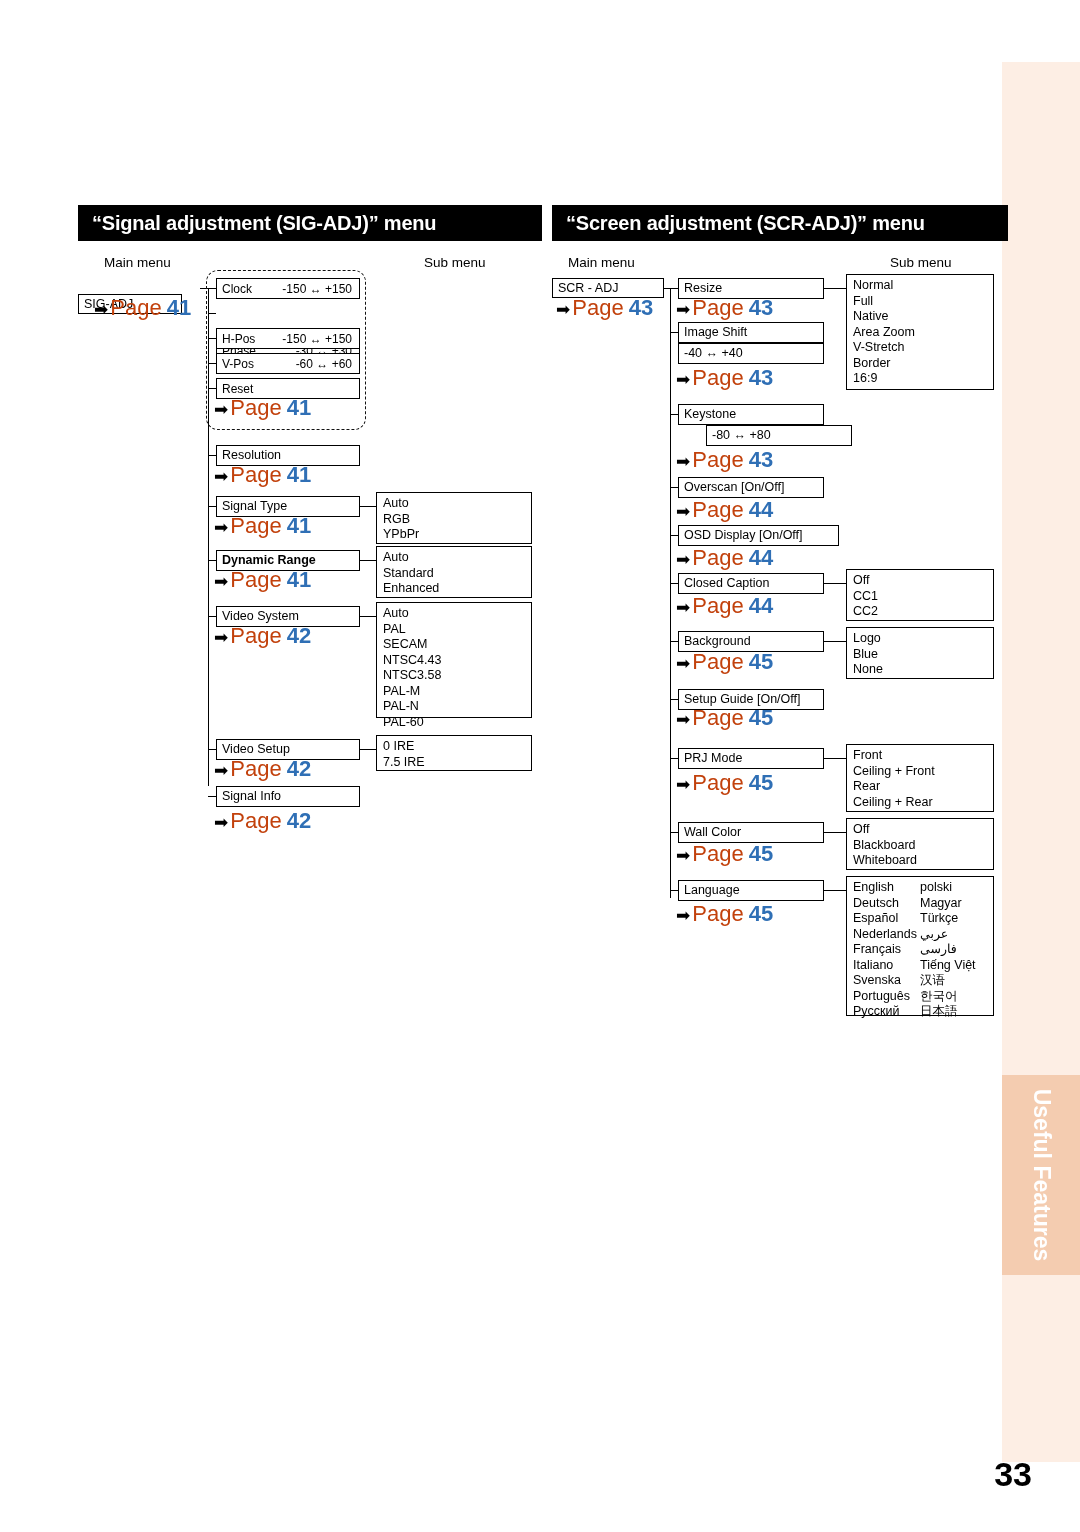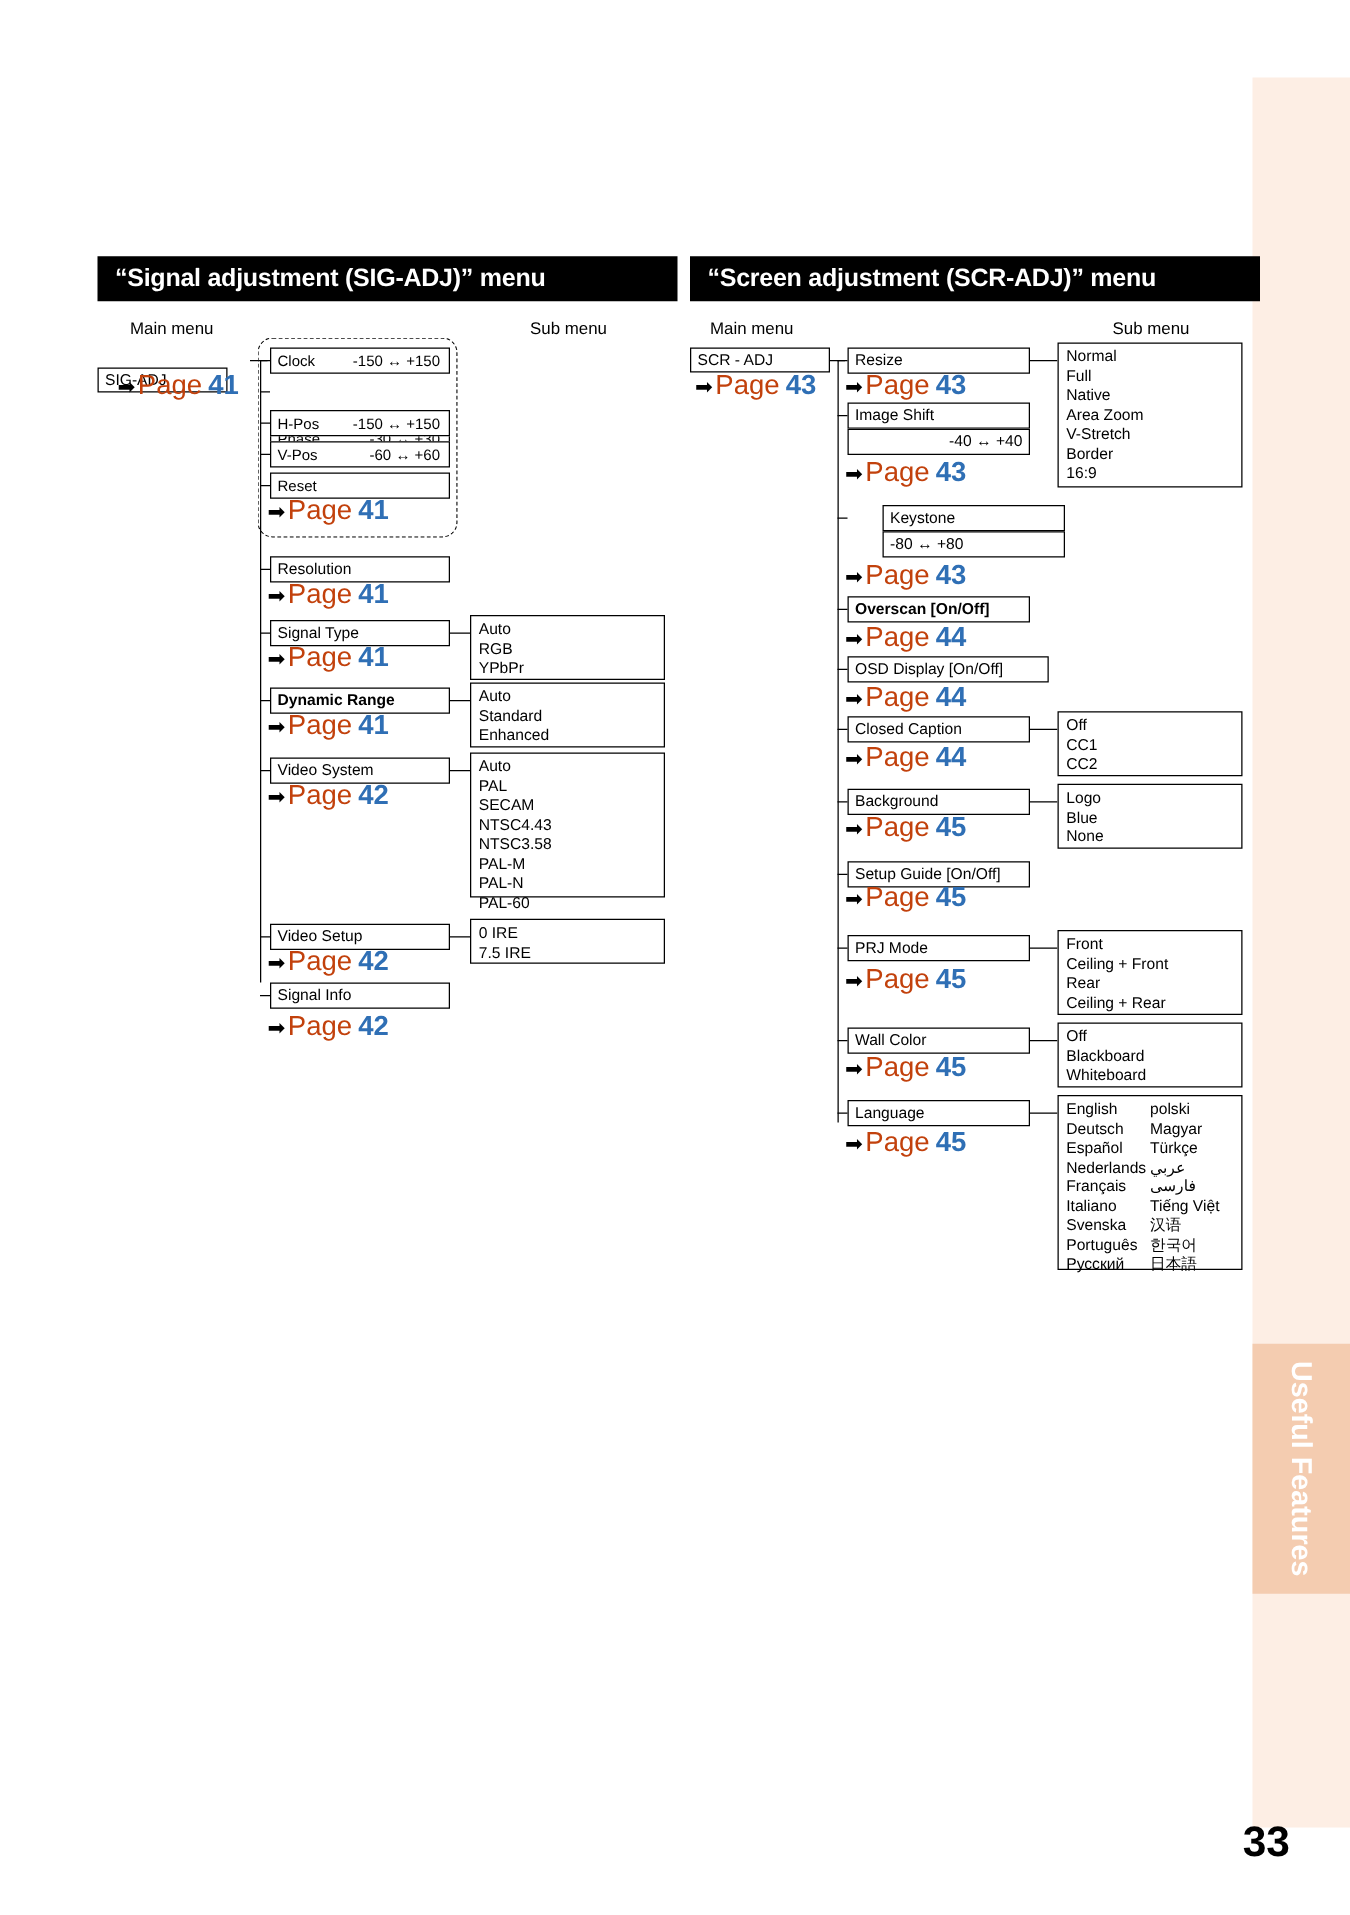--- a/index.html
+++ b/index.html
@@ -187,38 +187,38 @@
 V-Stretch
 Border
 16:9</div>
 <div class="pageref" style="left:676px;top:295px;">
   <span class="arw">➡</span>
   <span class="tx">Page</span>
   <span class="nb">43</span>
 </div>
 
 <div class="box" style="left:678px;top:322px;width:146px;height:21px;">Image Shift</div>
-<div class="box" style="left:678px;top:343px;width:146px;height:21px;text-align:right;">-40 ↔ +40</div>
+<div class="box" style="left:678px;top:343px;width:146px;height:21px;">-40 ↔ +40</div>
 <div class="line hline" style="left:670px;top:332px;width:8px;"></div>
 <div class="pageref" style="left:676px;top:365px;">
   <span class="arw">➡</span>
   <span class="tx">Page</span>
   <span class="nb">43</span>
 </div>
 
-<div class="box" style="left:678px;top:404px;width:146px;height:21px;margin-left:28px;">Keystone</div>
+<div class="box" style="left:678px;top:404px;width:146px;height:21px;">Keystone</div>
 <div class="box" style="left:678px;top:425px;width:146px;height:21px;margin-left:28px;">-80 ↔ +80</div>
 <div class="line hline" style="left:670px;top:414px;width:8px;"></div>
 <div class="pageref" style="left:676px;top:447px;">
   <span class="arw">➡</span>
   <span class="tx">Page</span>
   <span class="nb">43</span>
 </div>
 
-<div class="box" style="left:678px;top:477px;width:146px;height:21px;font-weight:bold;">Overscan [On/Off]</div>
+<div class="box" style="left:678px;top:477px;width:146px;height:21px;">Overscan [On/Off]</div>
 <div class="line hline" style="left:670px;top:487px;width:8px;"></div>
 <div class="pageref" style="left:676px;top:497px;">
   <span class="arw">➡</span>
   <span class="tx">Page</span>
   <span class="nb">44</span>
 </div>
 
 <div class="box" style="left:678px;top:525px;width:161px;height:21px;">OSD Display [On/Off]</div>
 <div class="line hline" style="left:670px;top:535px;width:8px;"></div>
 <div class="pageref" style="left:676px;top:545px;">

